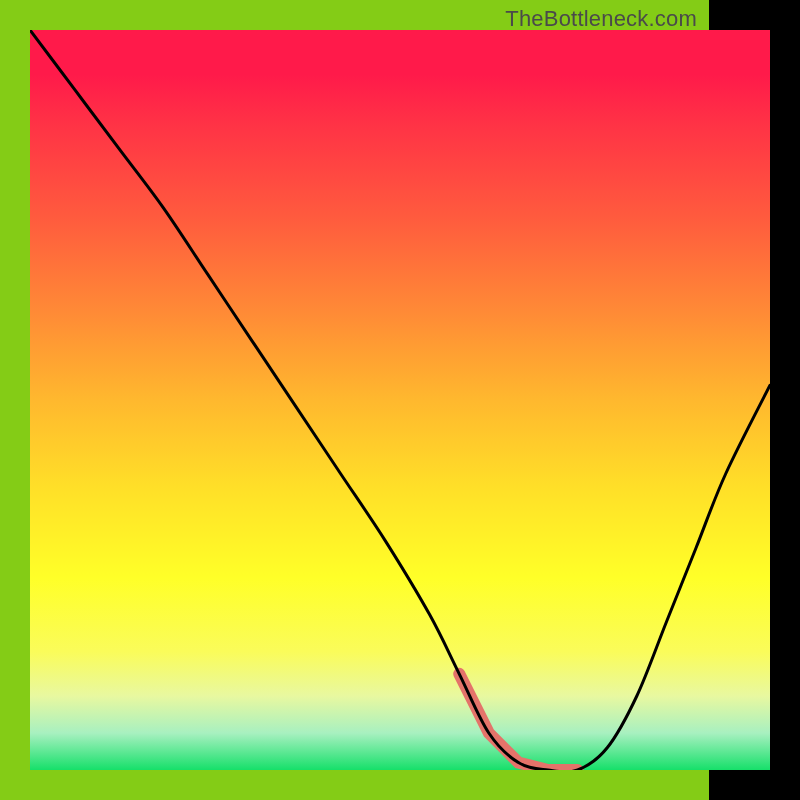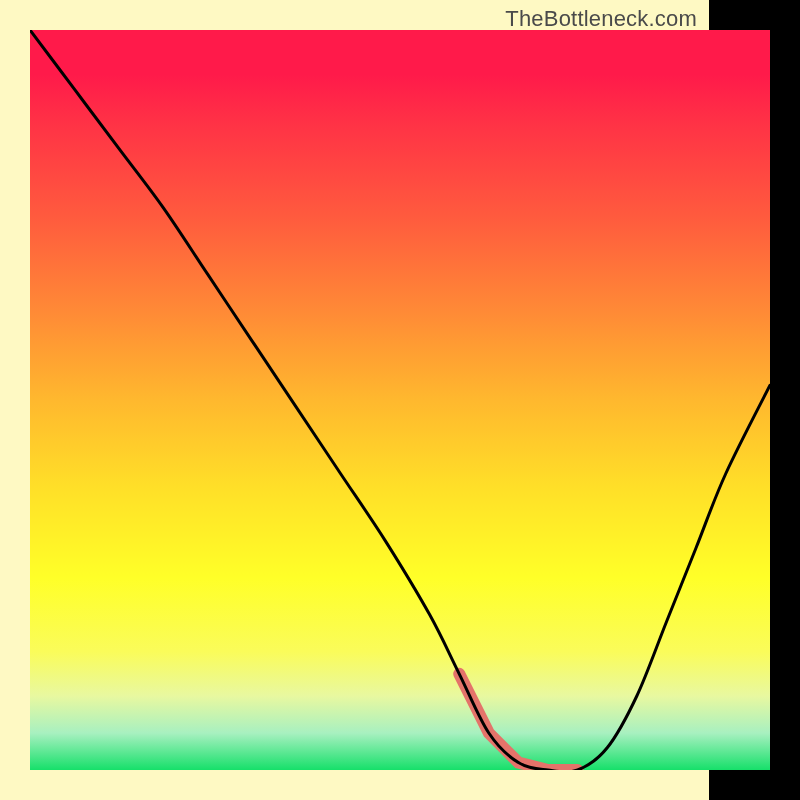--- a/index.html
+++ b/index.html
@@ -8,21 +8,21 @@
     width: 800px;
     height: 800px;
     background: #000;
     overflow: hidden;
     font-family: Arial, Helvetica, sans-serif;
   }
   .frame {
     position: relative;
     width: 709px;
     height: 800px;
-    background: #fef9c3;
+    background: #84cc16;
   }
   .watermark {
     position: absolute;
     top: 6px;
     right: 12px;
     color: #4a4a4a;
     font-size: 22px;
     font-weight: 500;
     letter-spacing: 0.2px;
     z-index: 10;

